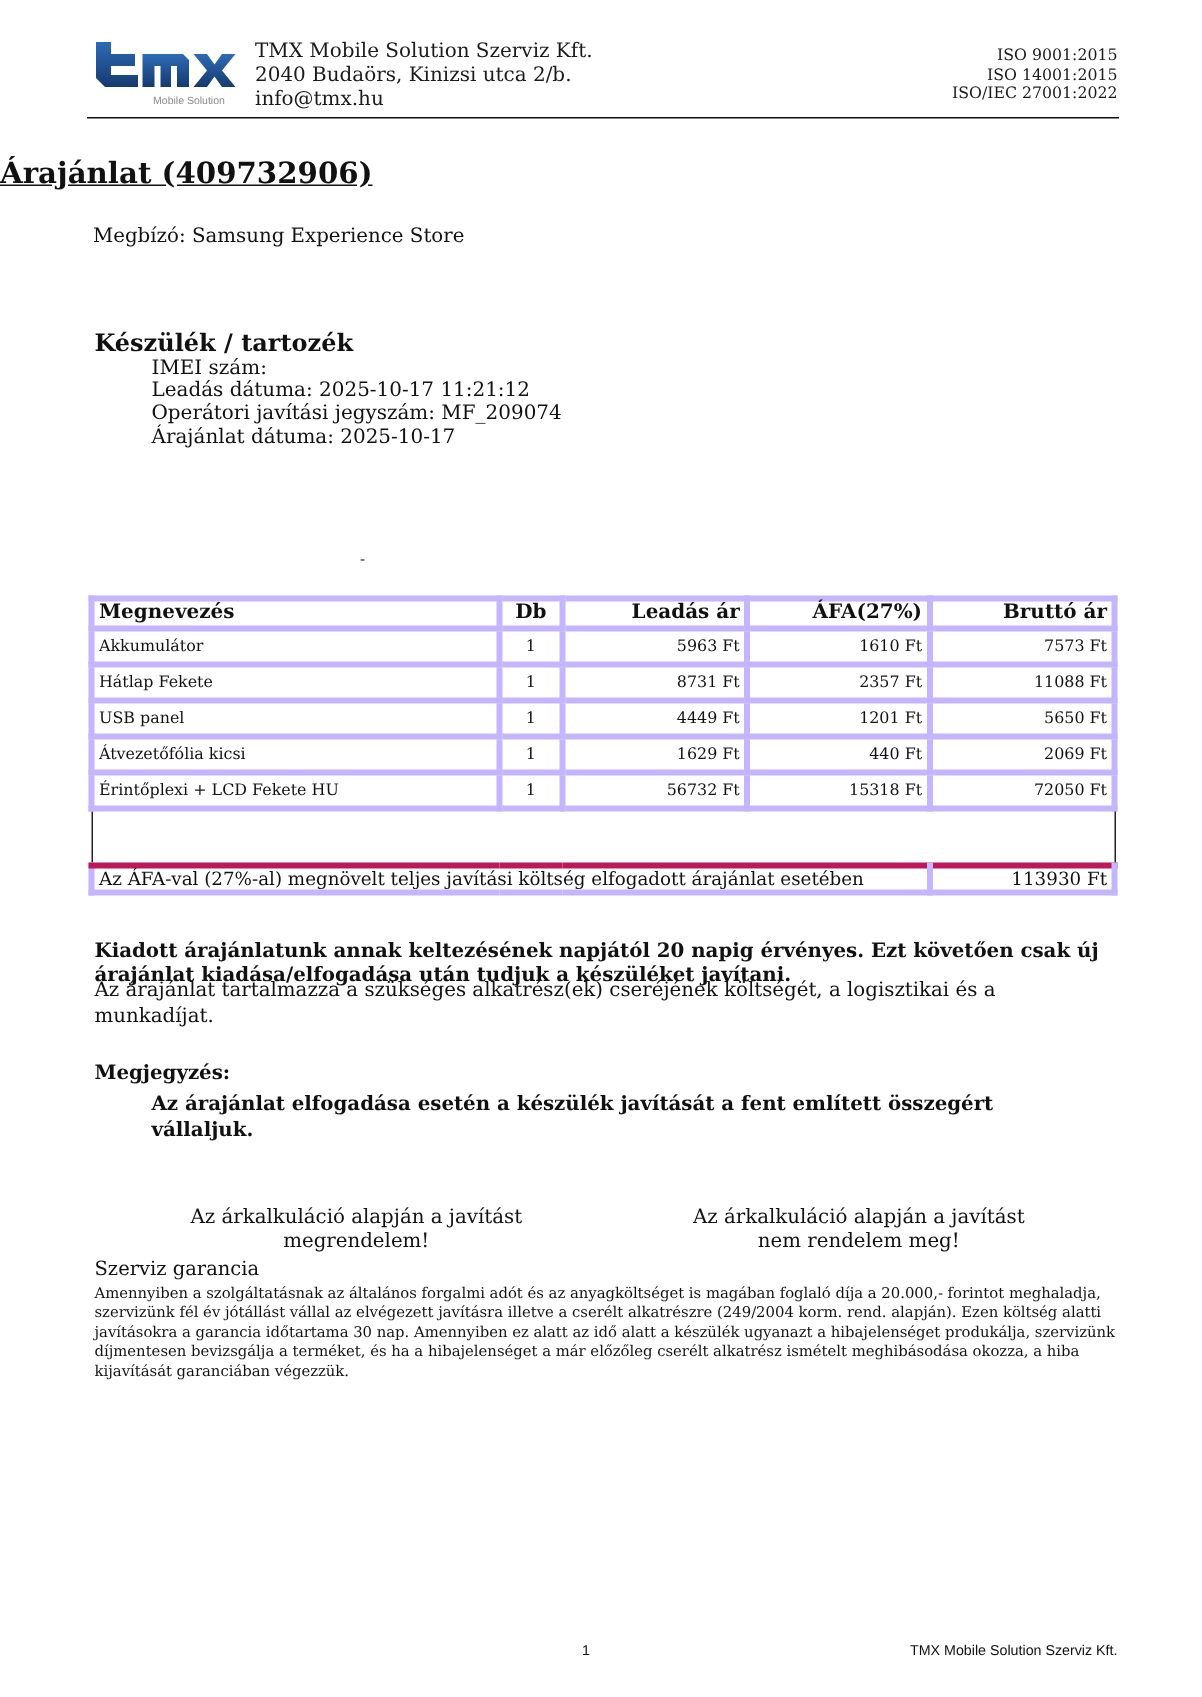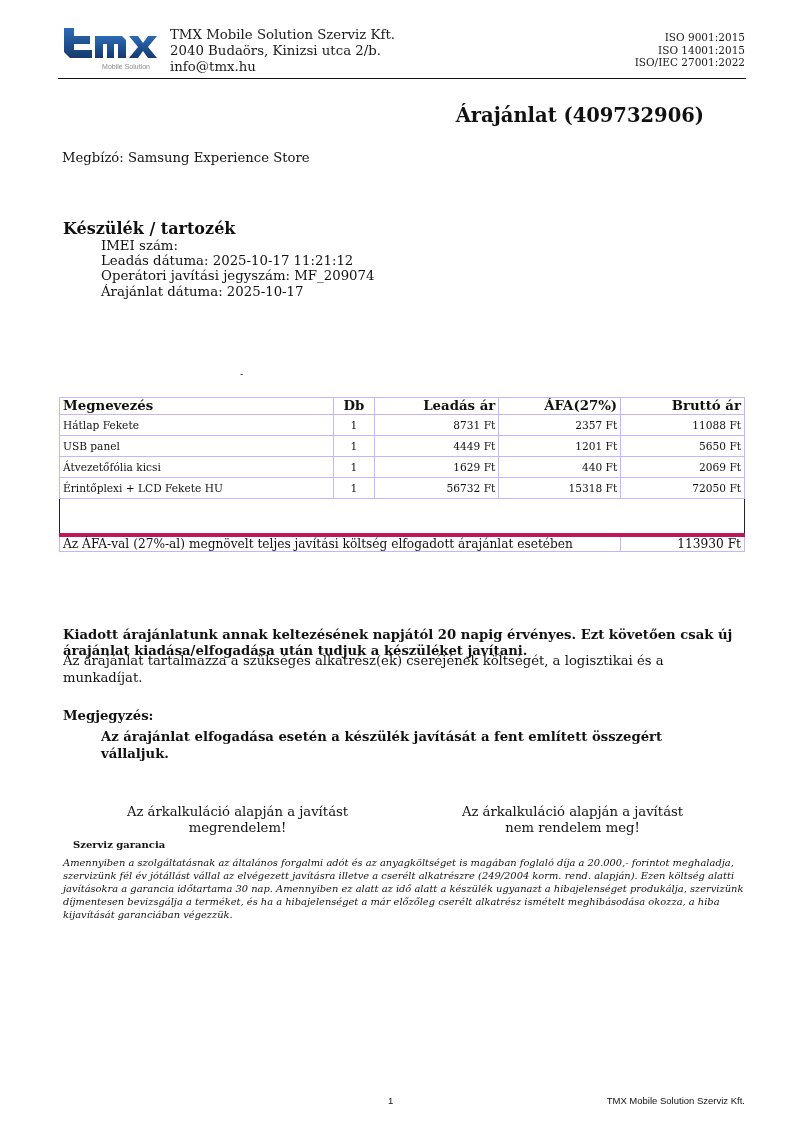--- a/index.html
+++ b/index.html
@@ -5,48 +5,48 @@
   html, body { margin:0; padding:0; background:#ffffff; }
   body { width:801px; height:1131px; position:relative; font-family:"DejaVu Serif", serif; color:#111; overflow:hidden; }
   .abs { position:absolute; }
 
   
   .logo { left:60px; top:26px; width:100px; height:46px; }
   .company { left:170px; top:27px; font-size:13.3px; line-height:16px; color:#1a1a1a; }
   .iso { right:56px; top:31px; text-align:right; font-size:10.5px; line-height:12.5px; color:#1a1a1a; }
   .header-rule { left:58px; top:78px; width:688px; height:1px; background:#111; }
 
-  .title { left:0; top:104px; width:704px; text-align:right; font-weight:bold; font-size:19.5px; }
+  .title { left:0; top:104px; width:704px; text-align:left; font-weight:bold; font-size:19.5px;text-decoration:underline; }
   .client { left:62px; top:150px; font-size:13.2px; }
 
   .section-title { left:63px; top:219px; font-weight:bold; font-size:16px; }
   .device { left:101px; top:238px; font-size:13.3px; line-height:15.2px; }
   .device div { white-space:nowrap; }
   .dash-mark { left:240px; top:368px; font-size:10px; }
 
   
   table.items { position:absolute; left:59px; top:397px; width:686px; border-collapse:collapse; font-size:10.6px; }
-  table.items th, table.items td { border:1px solid #c4b5fd; padding:0 3px; height:20px; }
+  table.items th, table.items td { border:4px solid #c4b5fd; padding:0 3px; height:20px; }
   table.items th { font-weight:bold; font-size:13.3px; height:16px; line-height:16px; }
   table.items th.l, table.items td.l { text-align:left; }
   table.items th.c, table.items td.c { text-align:center; }
   table.items th.r, table.items td.r { text-align:right; }
   table.items tr.spacer td { height:34px; border-left:1px solid #222; border-right:1px solid #222; border-top:1px solid #222; border-bottom:none; }
   table.items tr.total td { font-weight:normal; font-size:12.2px; height:14px; line-height:14px; border-top:4px solid #be185d; }
 
   .validity { left:63px; top:627px; width:680px; font-weight:bold; font-size:13.2px; line-height:16px; }
   .includes { left:63px; top:653px; width:680px; font-size:13.2px; line-height:16.5px; }
   .note-title { left:63px; top:708px; font-weight:bold; font-size:13.2px; }
   .note-body { left:101px; top:729px; width:620px; font-weight:bold; font-size:13.2px; line-height:16.5px; }
 
   .order-yes { left:100px; top:804px; width:275px; text-align:center; font-size:13.2px; line-height:16px; }
   .order-no { left:440px; top:804px; width:265px; text-align:center; font-size:13.2px; line-height:16px; }
 
-  .warranty-title { left:73px; top:839px; font-weight:bold; font-size:10px; }
-  .warranty-body { left:63px; top:856px; width:690px; font-size:9.9px; line-height:13px;font-style:italic; }
+  .warranty-title { left:63px; top:839px; font-weight:normal; font-size:13px; }
+  .warranty-body { left:63px; top:856px; width:690px; font-size:9.9px; line-height:13px; }
 
   .page-num { left:388px; top:1095px; font-family:"Liberation Sans", sans-serif; font-size:9.5px; }
   .footer-company { right:56px; top:1095px; font-family:"Liberation Sans", sans-serif; font-size:9.5px; }
 </style>
 </head>
 <body>
 
 <div class="abs logo">
   <svg width="100" height="46" viewBox="0 0 100 46">
     <defs>
@@ -103,20 +103,27 @@
     <tr>
       <th class="l">Megnevezés</th>
       <th class="c">Db</th>
       <th class="r">Leadás ár</th>
       <th class="r">ÁFA(27%)</th>
       <th class="r">Bruttó ár</th>
     </tr>
   </thead>
   <tbody>
     <tr>
+      <td class="l">Akkumulátor</td>
+      <td class="c">1</td>
+      <td class="r">5963 Ft</td>
+      <td class="r">1610 Ft</td>
+      <td class="r">7573 Ft</td>
+    </tr>
+    <tr>
       <td class="l">Hátlap Fekete</td>
       <td class="c">1</td>
       <td class="r">8731 Ft</td>
       <td class="r">2357 Ft</td>
       <td class="r">11088 Ft</td>
     </tr>
     <tr>
       <td class="l">USB panel</td>
       <td class="c">1</td>
       <td class="r">4449 Ft</td>

